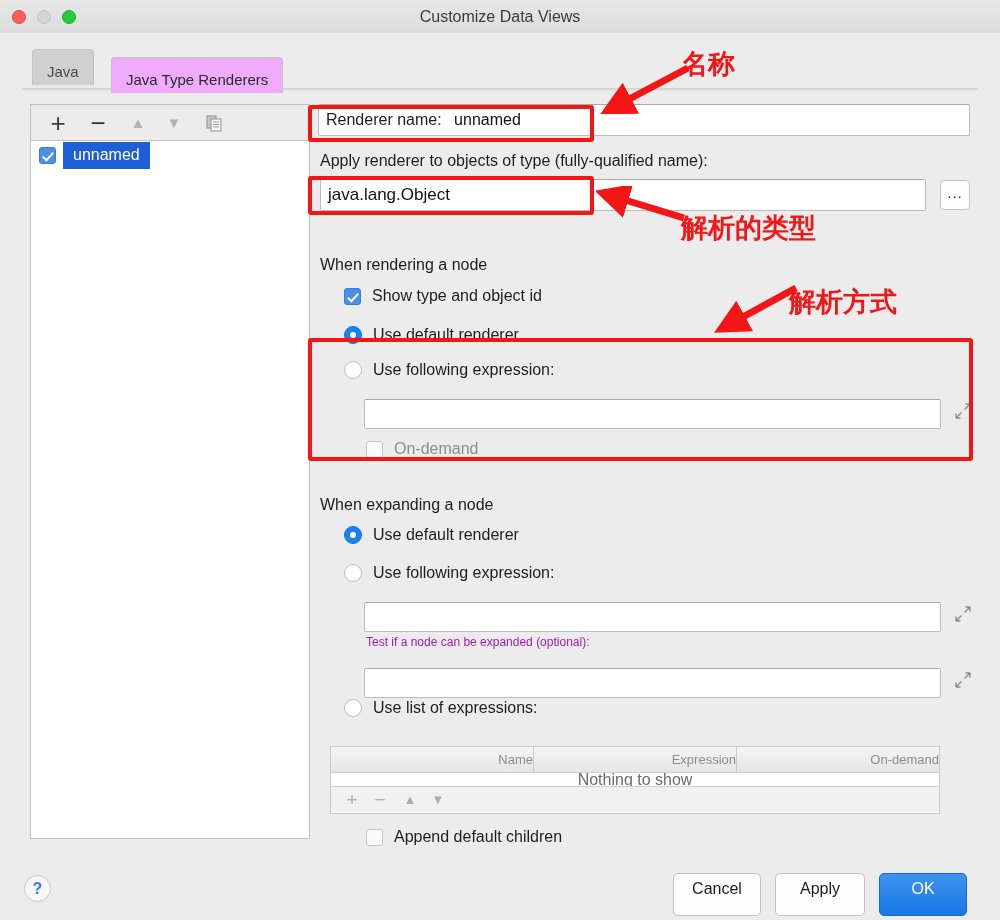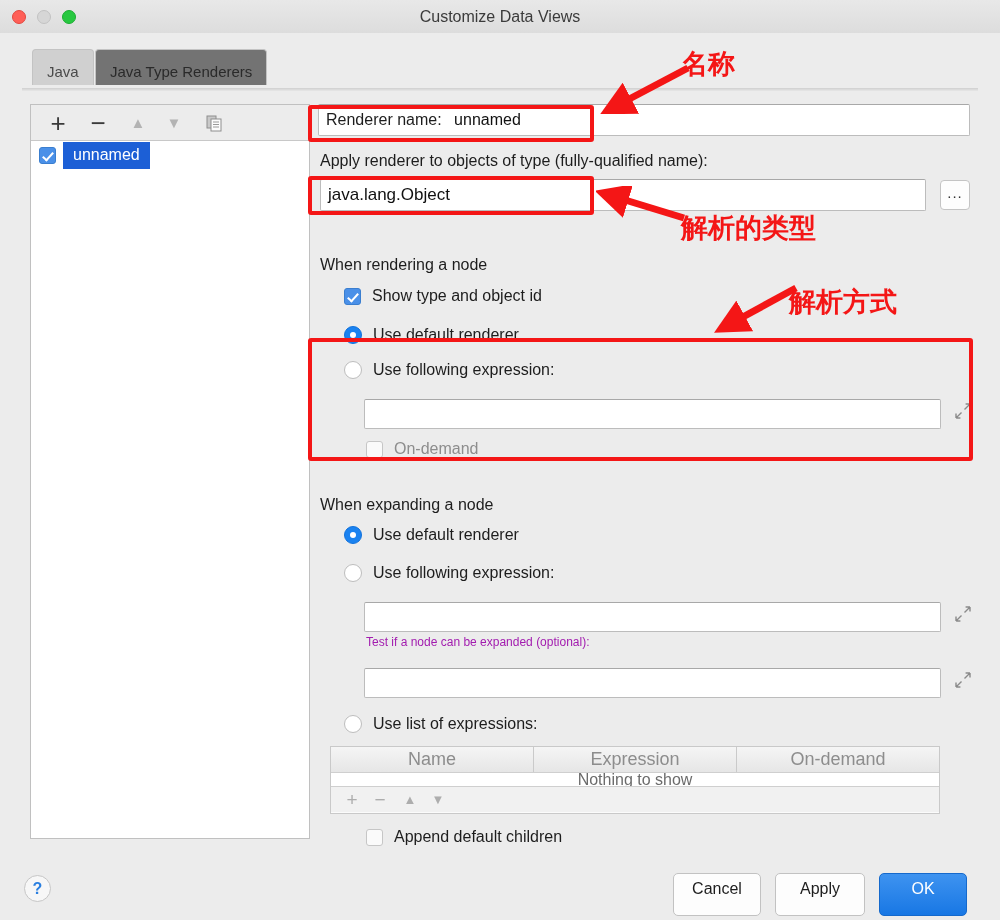--- a/index.html
+++ b/index.html
@@ -48,21 +48,21 @@
     line-height: 36px;
     font-size: 15px; color: #2a2a2a;
     text-align: center;
     border: 1px solid #c3c3c3;
     border-bottom: none;
     border-radius: 4px 4px 0 0;
     padding: 4px 14px;
     cursor: default;
   }
   .tab.inactive { left: 32px; background: #d0d0d0; color: #4a4a4a; }
-  .tab.active   { left: 95px; background: #737373; z-index: 3; }
+  .tab.active   { left: 111px; background: #f0abfc; z-index: 3; margin-top: 8px; }
   #tab-underline {
     position: absolute; left: 22px; top: 88px;
     width: 956px; height: 3px;
     background: linear-gradient(to bottom,#cfcfcf,#e7e7e7);
   }
 
   
   #content {
     position: absolute; left: 22px; top: 91px;
     width: 956px; height: 756px;
@@ -178,22 +178,22 @@
 
   
   #expr-table {
     position: absolute; left: 12px; top: 642px;
     width: 610px; height: 68px;
     background: #fbfbfb;
     border: 1px solid #c9c9c9;
   }
   #table-head { display: flex; height: 25px; background: linear-gradient(to bottom,#f5f5f5,#e6e6e6); }
   .th {
-    flex: 1; text-align: center;
-    font-size: 18px; color: #8d8d8d;
+    flex: 1; text-align: right;
+    font-size: 13px; color: #8d8d8d;
     line-height: 25px;
     border-right: 1px solid #cacaca;
   }
   .th:last-child { border-right: none; }
   #table-body {
     height: 15px; background: #ffffff;
     border-top: 1px solid #cfcfcf; border-bottom: 1px solid #cfcfcf;
     position: relative; overflow: hidden;
   }
   #empty-msg {
@@ -354,21 +354,21 @@
       <div class="label-gray" style="position:absolute; left:48px; top:531px;">Test if a node can be expanded (optional):</div>
 
       <div class="textinput" style="position:absolute; left:46px; top:564px; width:577px; height:30px;"></div>
       <div class="expand-ic" style="position:absolute; left:634px; top:566px;">
         <svg width="20" height="20" viewBox="0 0 20 20">
           <path d="M11.5 8.5 L17 3 M17 3 L12.6 3 M17 3 L17 7.4" stroke="#8a8a8a" stroke-width="1.4" fill="none"></path>
           <path d="M8.5 11.5 L3 17 M3 17 L7.4 17 M3 17 L3 12.6" stroke="#8a8a8a" stroke-width="1.4" fill="none"></path>
         </svg>
       </div>
 
-      <div class="opt-row" style="position:absolute; left:26px; top:611px;">
+      <div class="opt-row" style="position:absolute; left:26px; top:595px;">
         <div class="radio"></div>
         <div class="opt-label">Use list of expressions:</div>
       </div>
 
       <div id="expr-table">
         <div id="table-head">
           <div class="th">Name</div>
           <div class="th">Expression</div>
           <div class="th">On-demand</div>
         </div>

